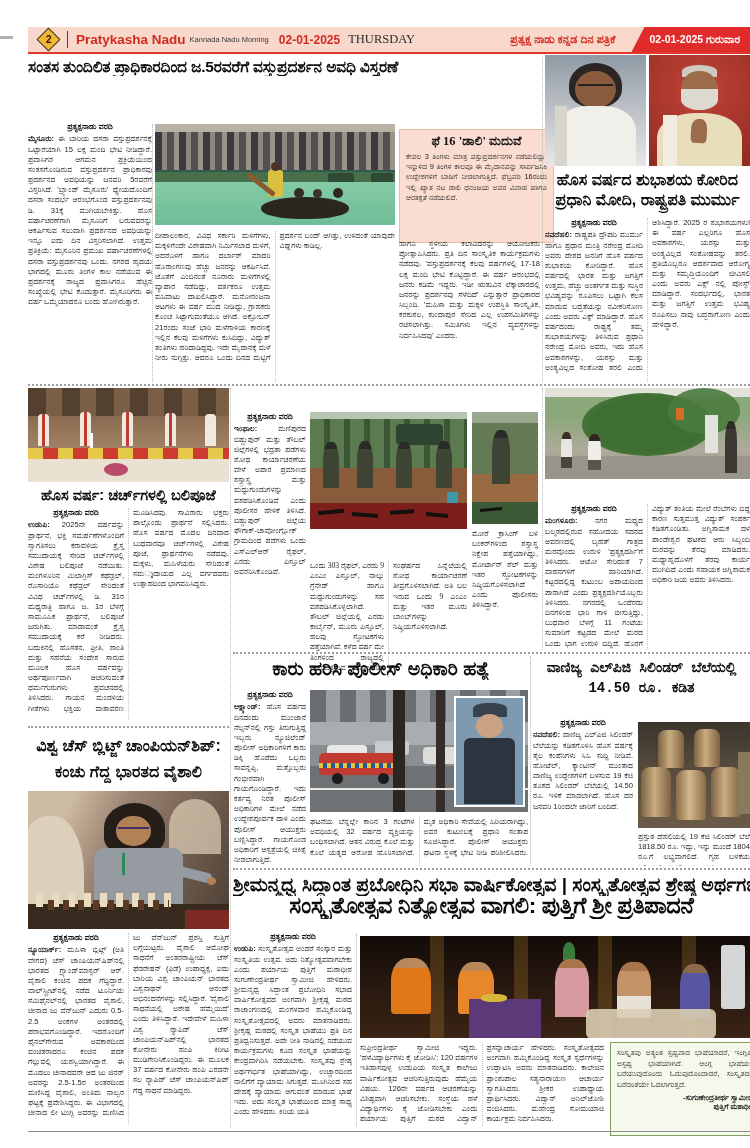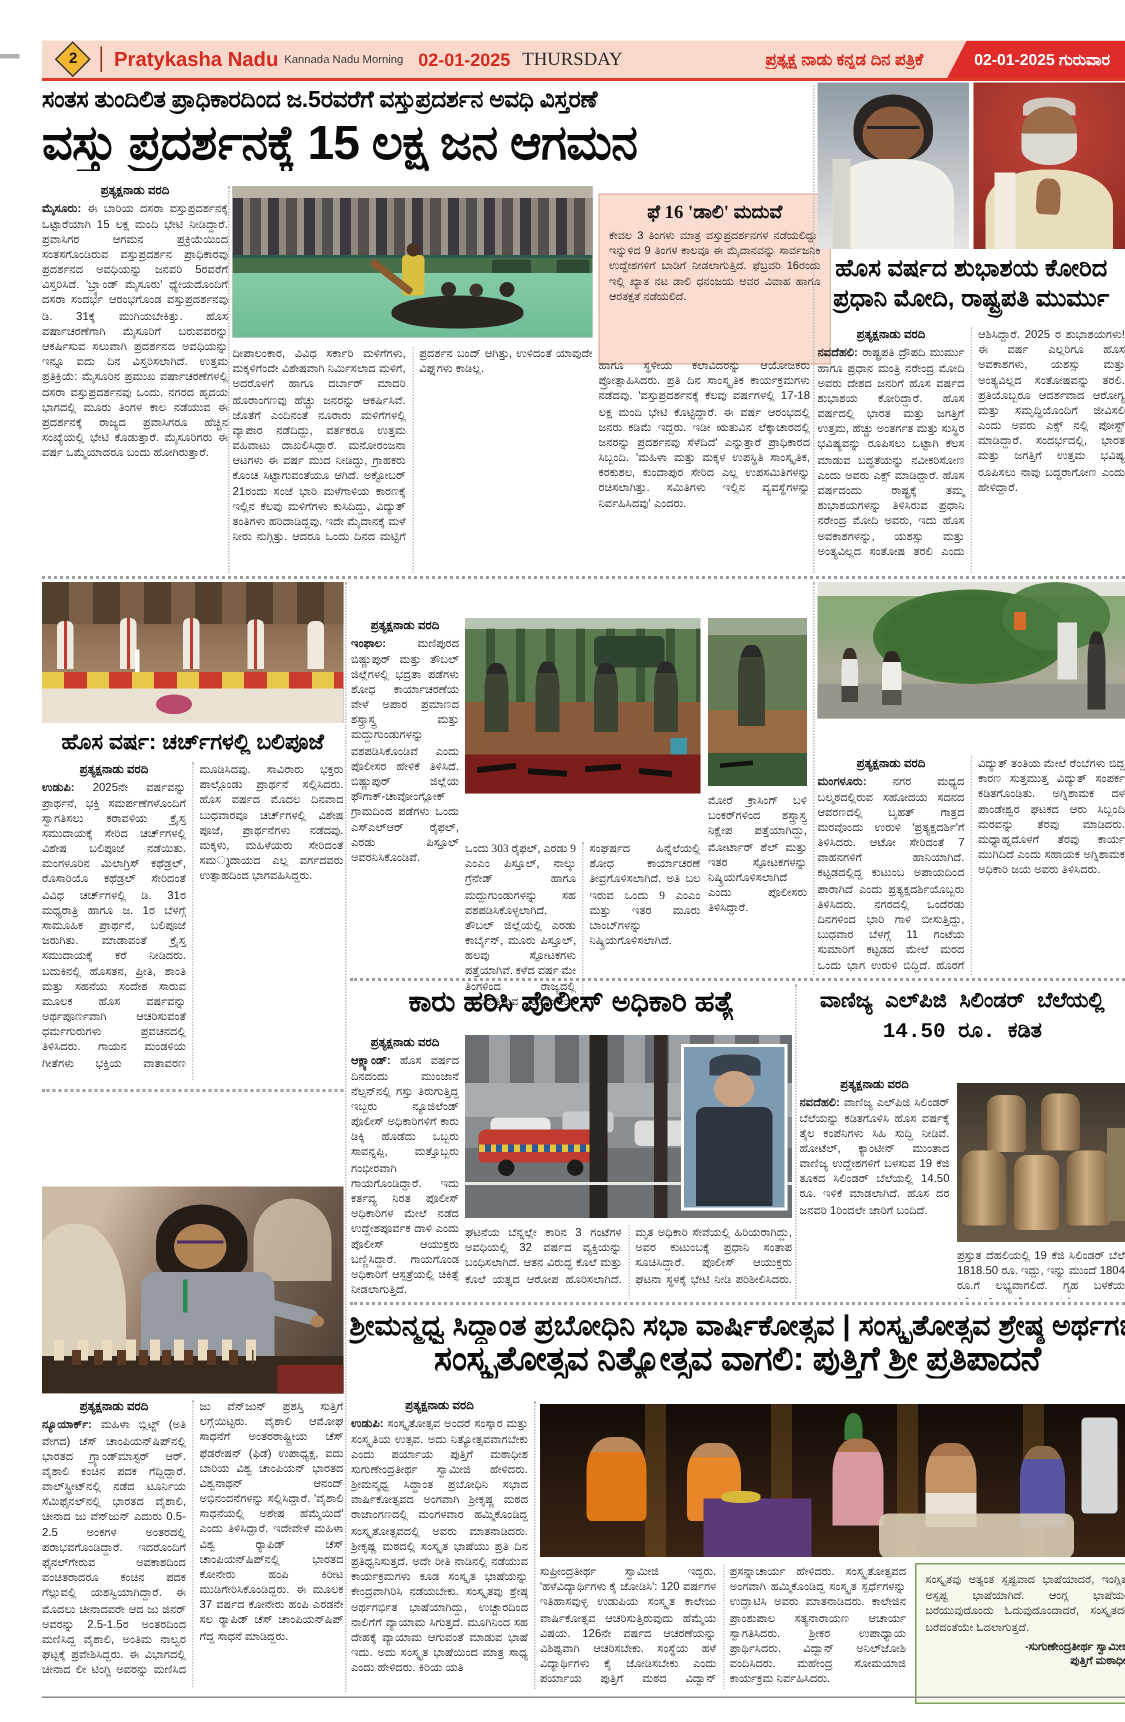--- a/index.html
+++ b/index.html
@@ -56,21 +56,20 @@
     <div class="sep"></div>
     <span id="brand">Pratykasha Nadu</span>
     <span id="brand-sub">Kannada Nadu Morning</span>
     <span id="mdate">02-01-2025</span>
     <span id="mday">THURSDAY</span>
     <span id="tagline">ಪ್ರತ್ಯಕ್ಷ ನಾಡು ಕನ್ನಡ ದಿನ ಪತ್ರಿಕೆ</span>
     <div id="datebox">02-01-2025 ಗುರುವಾರ</div>
   </div>
 
   <div class="abs headline nowrap" style="left:28px;top:58px;width:512px;font-size:15.5px;font-weight:700;letter-spacing:-0.2px;">ಸಂತಸ ತುಂದಿಲಿತ ಪ್ರಾಧಿಕಾರದಿಂದ ಜ.5ರವರೆಗೆ ವಸ್ತುಪ್ರದರ್ಶನ ಅವಧಿ ವಿಸ್ತರಣೆ</div>
-  <div class="abs headline nowrap" style="left:28px;top:77px;width:512px;font-size:32px;letter-spacing:-0.5px;">ವಸ್ತು ಪ್ರದರ್ಶನಕ್ಕೆ 15 ಲಕ್ಷ ಜನ ಆಗಮನ</div>
 
   <div class="abs body-text" style="left:28px;top:122px;width:124px;height:260px;">
     <div class="byline">ಪ್ರತ್ಯಕ್ಷನಾಡು ವರದಿ</div>
     <b class="dl">ಮೈಸೂರು:</b><span>ಈ ಬಾರಿಯ ದಸರಾ ವಸ್ತುಪ್ರದರ್ಶನಕ್ಕೆ ಒಟ್ಟಾರೆಯಾಗಿ 15 ಲಕ್ಷ ಮಂದಿ ಭೇಟಿ ನೀಡಿದ್ದಾರೆ. ಪ್ರವಾಸಿಗರ ಆಗಮನ ಪ್ರಕ್ರಿಯೆಯಿಂದ ಸಂತಸಗೊಂಡಿರುವ ವಸ್ತುಪ್ರದರ್ಶನ ಪ್ರಾಧಿಕಾರವು ಪ್ರದರ್ಶನದ ಅವಧಿಯನ್ನು ಜನವರಿ 5ರವರೆಗೆ ವಿಸ್ತರಿಸಿದೆ. 'ಬ್ರ್ಯಾಂಡ್ ಮೈಸೂರು' ಧ್ಯೇಯದೊಂದಿಗೆ ದಸರಾ ಸಂದರ್ಭ ಆರಂಭಗೊಂಡ ವಸ್ತುಪ್ರದರ್ಶನವು ಡಿ. 31ಕ್ಕೆ ಮುಗಿಯಬೇಕಿತ್ತು. ಹೊಸ ವರ್ಷಾಚರಣೆಗಾಗಿ ಮೈಸೂರಿಗೆ ಬರುವವರನ್ನು ಆಕರ್ಷಿಸುವ ಸಲುವಾಗಿ ಪ್ರದರ್ಶನದ ಅವಧಿಯನ್ನು ಇನ್ನೂ ಐದು ದಿನ ವಿಸ್ತರಿಸಲಾಗಿದೆ. ಉತ್ತಮ ಪ್ರತಿಕ್ರಿಯೆ: ಮೈಸೂರಿನ ಪ್ರಮುಖ ವರ್ಷಾಚರಣೆಗಳಲ್ಲಿ ದಸರಾ ವಸ್ತುಪ್ರದರ್ಶನವು ಒಂದು. ನಗರದ ಹೃದಯ ಭಾಗದಲ್ಲಿ ಮೂರು ತಿಂಗಳ ಕಾಲ ನಡೆಯುವ ಈ ಪ್ರದರ್ಶನಕ್ಕೆ ರಾಜ್ಯದ ಪ್ರವಾಸಿಗರೂ ಹೆಚ್ಚಿನ ಸಂಖ್ಯೆಯಲ್ಲಿ ಭೇಟಿ ಕೊಡುತ್ತಾರೆ. ಮೈಸೂರಿಗರು ಈ ವರ್ಷ ಒಮ್ಮೆಯಾದರೂ ಬಂದು ಹೋಗಿರುತ್ತಾರೆ.</span>
   </div>
 
   <div class="ph" style="left:155px;top:124px;width:240px;height:101px;background:#8f8b82;">
     <div style="left:0;top:0;width:100%;height:12%;background:#b9b3a6;"></div>
     <div style="left:0;top:8%;width:100%;height:40%;background:repeating-linear-gradient(90deg,#3c3a40 0 7px,#8d867c 7px 12px,#55504e 12px 19px,#9a938a 19px 24px);"></div>
     <div style="left:0;top:46%;width:100%;height:2px;background:#2e5a50;"></div>
@@ -230,20 +229,21 @@
     <div style="left:3%;top:42%;width:30px;height:50px;background:linear-gradient(90deg,#7e6243,#c9ac80 45%,#7e6243);border-radius:9px 9px 4px 4px;"></div>
     <div style="left:34%;top:45%;width:30px;height:50px;background:linear-gradient(90deg,#8a6a48,#d4b88a 45%,#8a6a48);border-radius:9px 9px 4px 4px;"></div>
     <div style="left:65%;top:42%;width:30px;height:50px;background:linear-gradient(90deg,#7e6243,#c9ac80 45%,#7e6243);border-radius:9px 9px 4px 4px;"></div>
     <div style="left:89%;top:28%;width:13px;height:62px;background:#8a7a5c;"></div>
   </div>
   <div class="abs body-text" style="left:638px;top:832px;width:112px;height:34px;">
     <span>ಪ್ರಸ್ತುತ ದೆಹಲಿಯಲ್ಲಿ 19 ಕೆಜಿ ಸಿಲಿಂಡರ್ ಬೆಲೆ 1818.50 ರೂ. ಇದ್ದು, ಇನ್ನು ಮುಂದೆ 1804 ರೂ.ಗೆ ಲಭ್ಯವಾಗಲಿದೆ. ಗೃಹ ಬಳಕೆಯ ಸಿಲಿಂಡರ್ ದರದಲ್ಲಿ ಬದಲಾವಣೆ ಇಲ್ಲ.</span>
   </div>
 
   <div class="abs hdot" style="left:28px;top:726px;width:201px;"></div>
+  <div class="abs headline center" style="left:28px;top:733px;width:201px;height:54px;font-size:16px;line-height:1.62;">ವಿಶ್ವ ಚೆಸ್ ಬ್ಲಿಟ್ಜ್ ಚಾಂಪಿಯನ್‌ಶಿಪ್: ಕಂಚು ಗೆದ್ದ ಭಾರತದ ವೈಶಾಲಿ</div>
   <div class="ph" style="left:28px;top:791px;width:201px;height:138px;background:linear-gradient(115deg,#cdbaa2 0 18%,#9a8270 40%,#6a584a 75%,#4c3e34);">
     <div style="left:70%;top:6%;width:26%;height:40%;background:#d8c9b2;border-radius:50% 50% 0 0;opacity:.75;"></div>
     <div style="left:-6%;top:18%;width:34%;height:92%;background:#ddd0ba;border-radius:45% 45% 20% 20%;"></div>
     <div style="left:38%;top:9%;width:30%;height:36%;background:#241d18;border-radius:50% 50% 30% 30%;"></div>
     <div style="left:44%;top:18%;width:17%;height:22%;background:#b28257;border-radius:50%;"></div>
     <div style="left:45%;top:26%;width:15%;height:2px;background:#4a2c66;"></div>
     <div style="left:33%;top:41%;width:44%;height:42%;background:#969ba2;border-radius:10px 10px 0 0;"></div>
     <div style="left:47%;top:45%;width:3px;height:22px;background:#2a8a5a;"></div>
     <div style="left:58%;top:54%;width:34%;height:10px;background:#969ba2;transform:rotate(14deg);border-radius:6px;"></div>
     <div style="left:89%;top:62%;width:9px;height:8px;background:#b28257;border-radius:50%;"></div>

